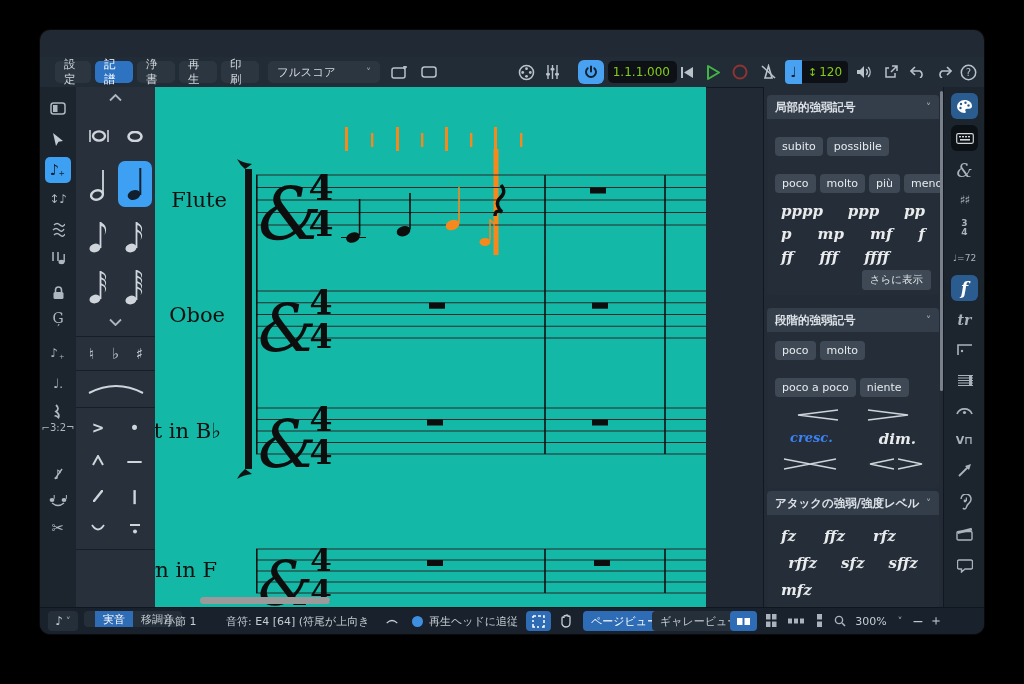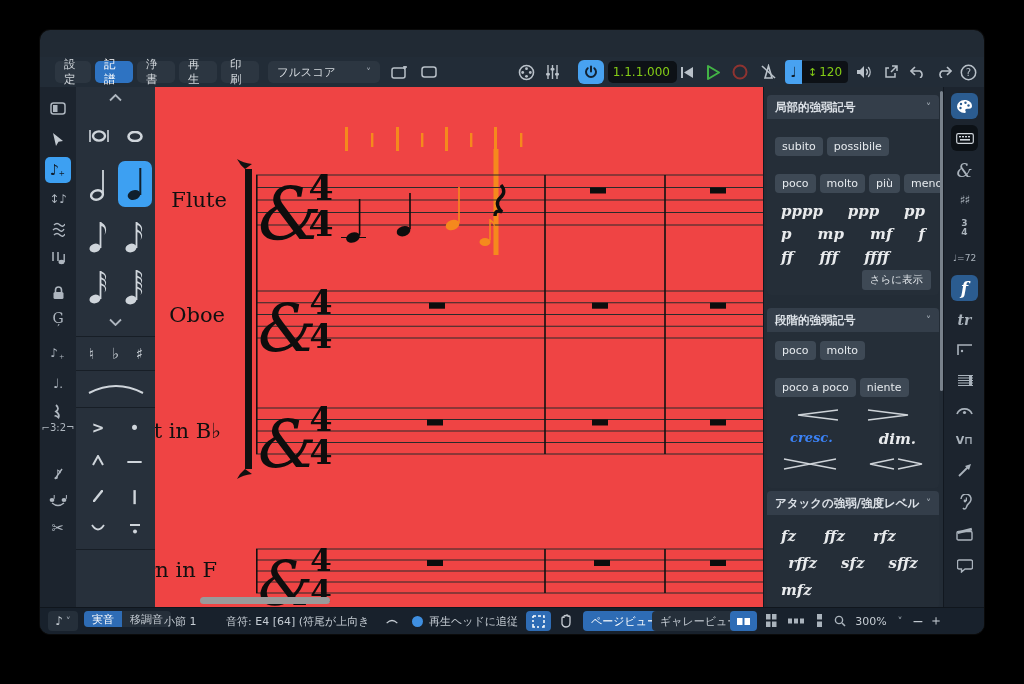--- a/index.html
+++ b/index.html
@@ -17,21 +17,21 @@
     display:flex;align-items:center;color:#c3cad2;}
   .tb{position:absolute;height:22px;top:4px;border-radius:5px;background:#2c3641;color:#d3d8dd;
     font-size:11.5px;display:flex;align-items:center;justify-content:center;padding:0 9px;box-sizing:border-box;}
   .tb.active{background:#2e73c2;color:#fff;}
   .ibtn{position:absolute;top:4px;height:22px;display:flex;align-items:center;justify-content:center;color:#b9c1c9;}
   .blackbox{background:#0d1116;border-radius:5px;color:#84cc16;font-size:12px;}
   
   .content{position:absolute;left:0;top:57px;right:0;height:521px;}
   .lefticons{position:absolute;left:0;top:0;width:36px;height:100%;background:#1c242e;border-right:1px solid #121820;}
   .notespanel{position:absolute;left:36px;top:0;width:79px;height:100%;background:#27303b;border-right:1px solid #121820;}
-  .score{position:absolute;left:115px;top:0;width:608px;height:100%;background:#ef4444;overflow:hidden;}
+  .score{position:absolute;left:115px;top:0;width:551px;height:100%;background:#14b8a6;overflow:hidden;}
   .rightpanel{position:absolute;left:723px;top:0;width:180px;height:100%;background:#232c36;border-left:1px solid #121820;overflow:hidden;}
   .righticons{position:absolute;left:903px;top:0;width:41px;height:100%;background:#1c242e;border-left:1px solid #121820;}
   .licon{position:absolute;left:5px;width:26px;height:26px;border-radius:5px;display:flex;align-items:center;
     justify-content:center;color:#aeb6bf;font-size:15px;}
   .licon.active{background:#3da0f2;color:#0e1b28;}
   .ricon{position:absolute;left:7px;width:27px;height:26px;border-radius:6px;display:flex;align-items:center;
     justify-content:center;color:#aab3bc;font-size:13px;}
   .ricon.active{background:#2b5c90;color:#fff;}
   
   .np-btn{position:absolute;display:flex;align-items:center;justify-content:center;color:#cfd5db;}
@@ -47,21 +47,21 @@
   .dynrow{display:flex;padding:5px 14px 0 14px;color:#e9ebed;font-family:"DejaVu Serif",serif;
     font-style:italic;font-weight:bold;font-size:15px;justify-content:space-between;}
   .more{position:absolute;right:8px;background:#3e4955;border-radius:3px;padding:3px 8px;font-size:10.5px;color:#e3e7eb;}
   
   .statusbar{position:absolute;left:0;bottom:0;right:0;height:26px;background:#18212c;border-top:1px solid #10161d;
     display:flex;align-items:center;color:#c6cdd4;font-size:11px;}
   .sb{position:absolute;height:20px;top:3px;border-radius:4px;display:flex;align-items:center;
     justify-content:center;padding:0 8px;box-sizing:border-box;background:#252f3a;}
   .sb.blue{background:#2e6cb5;color:#fff;}
   .sb.flat{background:transparent;}
-  .seg{position:absolute;top:3px;height:16px;display:flex;background:#252f3a;border-radius:4px;overflow:hidden;}
+  .seg{position:absolute;top:3px;height:16px;display:flex;background:#252f3a;border-radius:4px;overflow:hidden;padding-left:11px;}
   .seg div{padding:0 8px;display:flex;align-items:center;font-size:11px;}
   .seg .on{background:#2e6cb5;color:#fff;}
   svg{display:block;}
   .serif-it{font-family:"DejaVu Serif",serif;font-style:italic;font-weight:bold;}
 </style>
 </head>
 <body>
 
 <div class="window">
 

